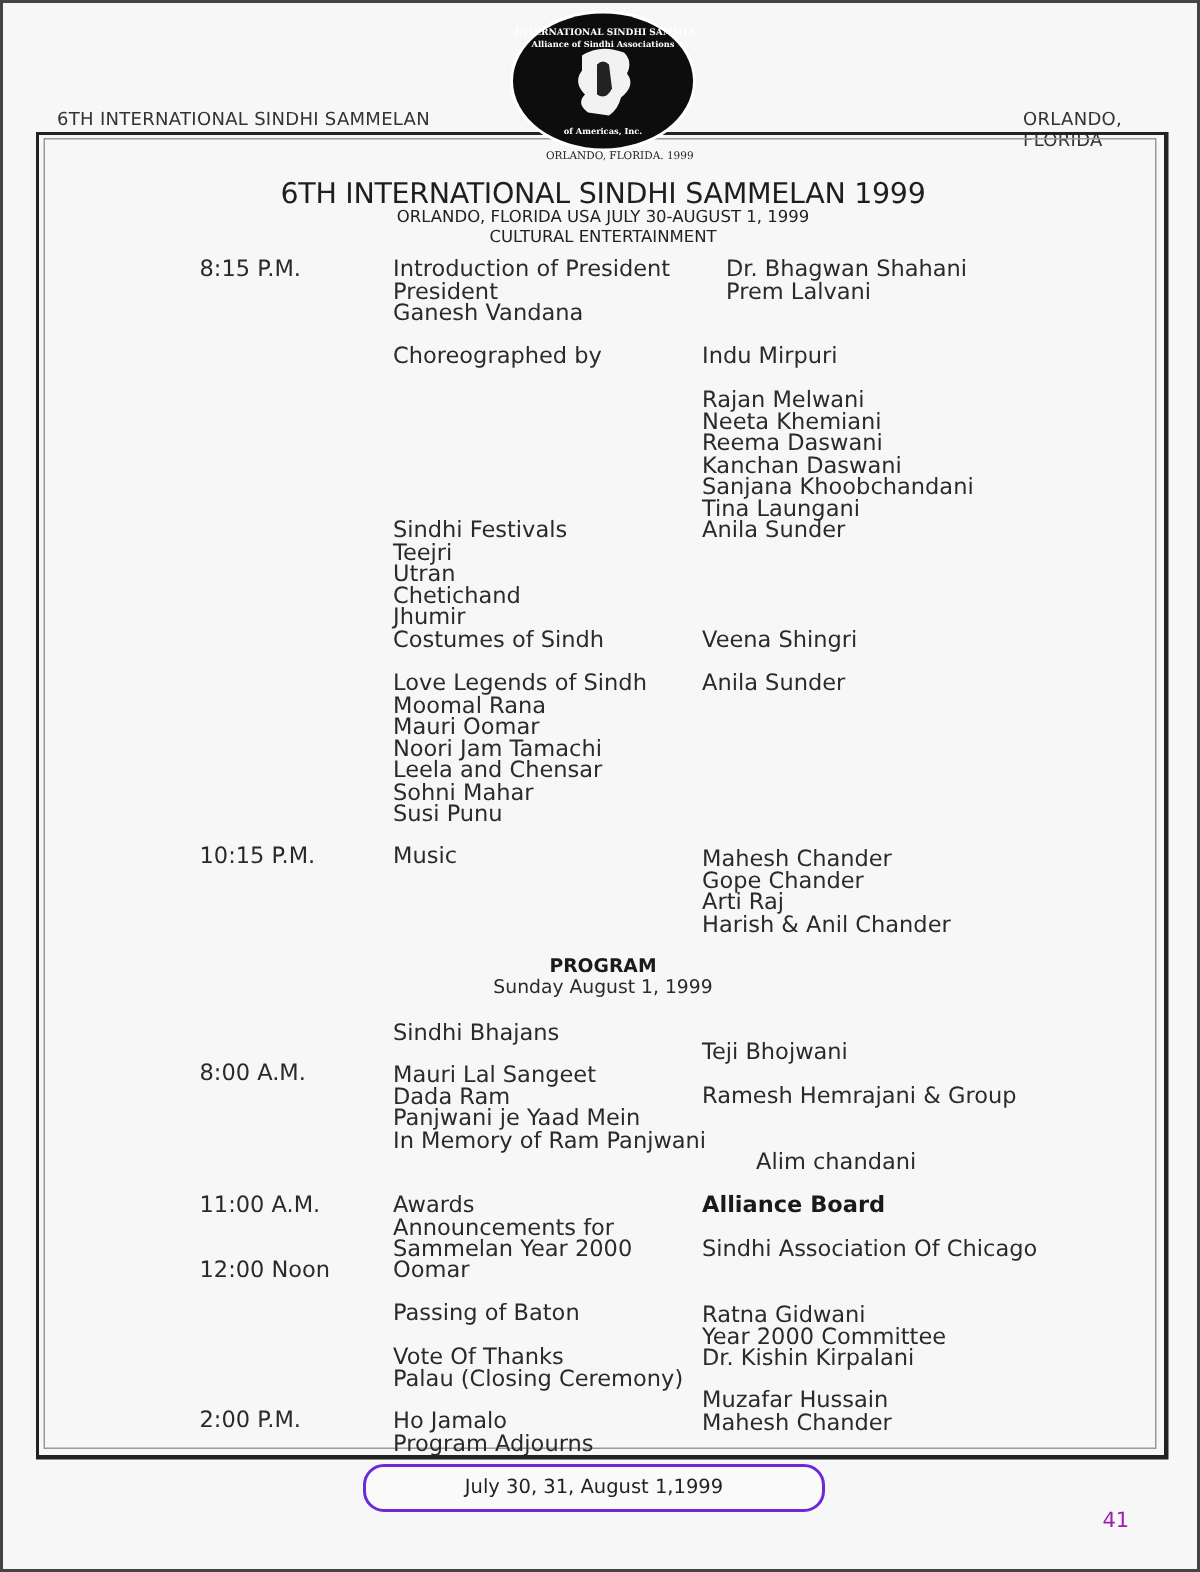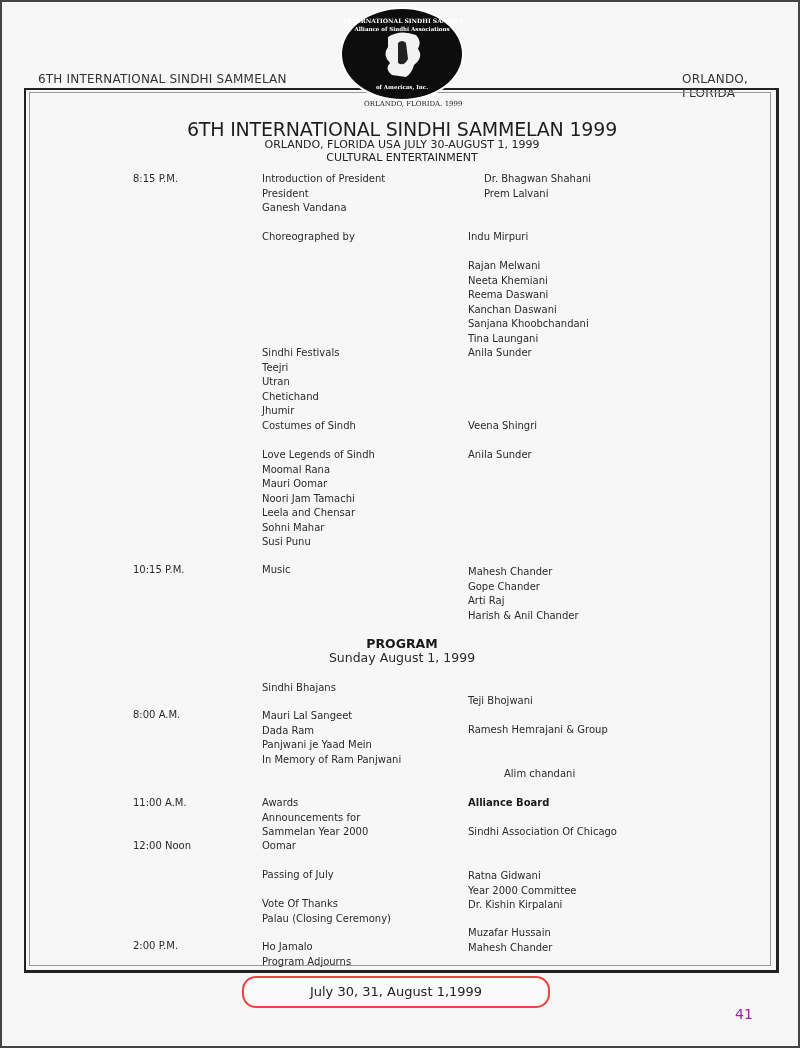--- a/index.html
+++ b/index.html
@@ -20,29 +20,29 @@
   }
   .logo {
     position:absolute; left:338px; top:5px; width:124px; height:94px;
     background:#fff; border-radius:50%;
   }
   .logo-ring { position:absolute; left:0; top:0; }
   .title-block { position:absolute; left:0; width:800px; text-align:center; }
   .t1 { top:116px; font-size:19px; color:#1e1e1e; letter-spacing:-0.2px; }
   .t2 { top:136px; font-size:11px; color:#222; }
   .t3 { top:149px; font-size:11px; color:#222; }
-  .col { position:absolute; font-size:10px; line-height:14.5px; color:#2a2a2a; white-space:nowrap; }
+  .col { position:absolute; font-size:15px; line-height:14.5px; color:#2a2a2a; white-space:nowrap; }
   .time { left:131px; }
   .act { left:260px; }
   .per { left:466px; }
   .bold { font-weight:bold; color:#1a1a1a; }
   .center { position:absolute; left:0; width:800px; text-align:center; font-size:12.5px; }
   .pill {
     position:absolute; left:240px; top:974px; width:304px; height:28px;
-    border:2px solid #ef4444; border-radius:14px; background:#fafafa;
+    border:2px solid #6d28d9; border-radius:14px; background:#fafafa;
     text-align:center; line-height:27px; font-size:13px; color:#222;
   }
   .pageno { position:absolute; left:733px; top:1004px; font-size:14px; color:#a21caf; }
 </style>
 </head>
 <body>
 
 <div class="abs hdr" style="left:36px;">6TH INTERNATIONAL SINDHI SAMMELAN</div>
 <div class="abs hdr" style="left:680px;">ORLANDO, FLORIDA</div>
 
@@ -140,21 +140,21 @@
   <div>Awards</div>
     <div>Announcements for</div>
     <div>Sammelan  Year 2000</div>
 </div>
 <div class="col per bold" style="top:794px;">Alliance Board</div>
 <div class="col per" style="top:823px;">Sindhi Association Of Chicago</div>
 
 <div class="col time" style="top:837px;">12:00 Noon</div>
 <div class="col act" style="top:837px;">Oomar</div>
 
-<div class="col act" style="top:866px;">Passing of July</div>
+<div class="col act" style="top:866px;">Passing of Baton</div>
 <div class="col per" style="top:867px;">
   <div>Ratna Gidwani</div>
     <div>Year 2000 Committee</div>
     <div>Dr. Kishin Kirpalani</div>
 </div>
 
 <div class="col act" style="top:895px;">
   <div>Vote Of Thanks</div>
     <div>Palau (Closing Ceremony)</div>
 </div>

